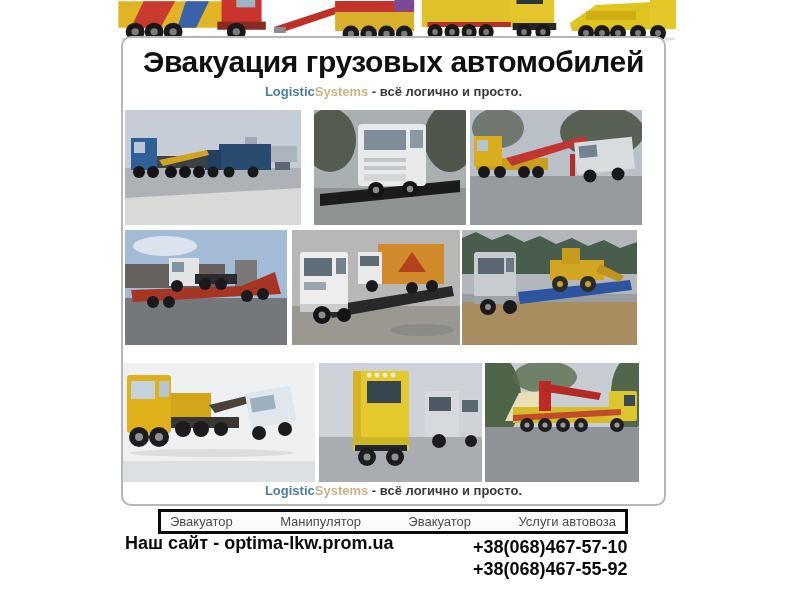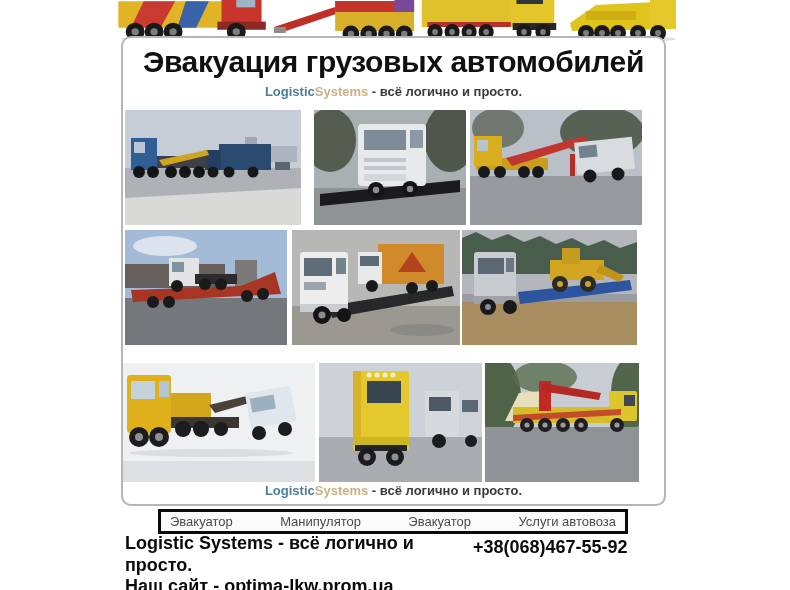--- a/index.html
+++ b/index.html
@@ -369,22 +369,22 @@
 
   <div class="navbar">
     <span>Эвакуатор</span>
     <span>Манипулятор</span>
     <span>Эвакуатор</span>
     <span>Услуги автовоза</span>
   </div>
 
   <div class="footer">
     <div class="f-left">
-      <div>Logistic Systems - всё логично и просто.</div>
       <div>Наш сайт - optima-lkw.prom.ua</div>
 
     </div>
     <div class="f-right">
+      <div>+38(068)467-57-10</div>
       <div>+38(068)467-55-92</div>
     </div>
   </div>
 
 </div>
 
 </body></html>

